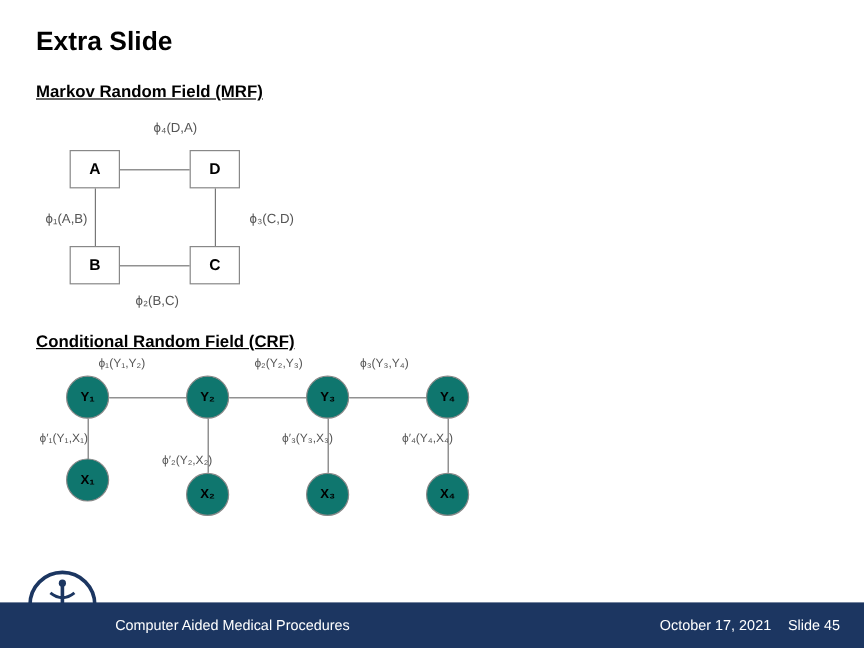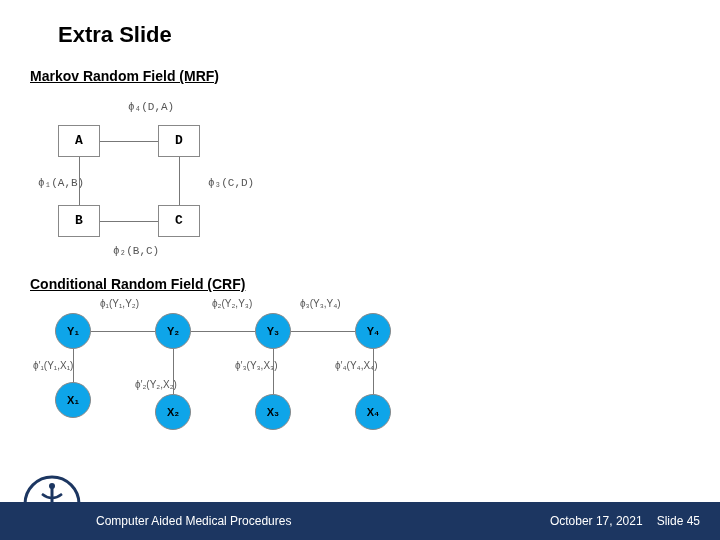--- a/index.html
+++ b/index.html
@@ -16,41 +16,39 @@
     height: 100%;
     position: relative;
   }
   .title {
     position: absolute;
     top: 22px;
     left: 30px;
     font-size: 22px;
     font-weight: bold;
     color: #000;
-    margin-left: 28px;
   }
   .section {
     position: absolute;
     left: 30px;
     font-size: 14px;
     font-weight: bold;
     color: #000;
     text-decoration: underline;
   }
   .sec1 { top: 68px; }
   .sec2 { top: 276px; }
 
   
   .mrf {
     position: absolute;
     top: 95px;
     left: 48px;
     width: 210px;
     height: 170px;
-    font-family: Liberation Mono, monospace;
   }
   .mrf .box {
     position: absolute;
     width: 42px;
     height: 32px;
     border: 1px solid #888;
     background: #fff;
     text-align: center;
     line-height: 30px;
     font-size: 13px;
@@ -78,21 +76,21 @@
     left: 35px;
     width: 420px;
     height: 150px;
   }
   .crf .circ {
     position: absolute;
     width: 36px;
     height: 36px;
     border: 1px solid #888;
     border-radius: 50%;
-    background: #0ea5e9;
+    background: #0f766e;
     text-align: center;
     line-height: 34px;
     font-size: 11px;
     color: #000;
     font-weight: bold;
   }
   .crf .lbl { position: absolute; font-size: 10px; color: #555; }
   .crf .hl { position: absolute; height: 1px; background: #777; }
   .crf .vl { position: absolute; width: 1px; background: #777; }
 
@@ -151,21 +149,21 @@
     <div class="box mrf-b">B</div>
     <div class="box mrf-c">C</div>
     <div class="h2"></div>
     <div class="lbl lbl2">ϕ₂(B,C)</div>
   </div>
 
   <div class="section sec2">Conditional Random Field (CRF)</div>
 
   <div class="crf">
 
-    <div class="lbl" style="left:65px; top:0;">ϕ₁(Y₁,Y₂)</div>
+    <div class="lbl" style="left:47px; top:0;">ϕ₁(Y₁,Y₂)</div>
     <div class="lbl" style="left:165px; top:0;margin-left:12px;">ϕ₂(Y₂,Y₃)</div>
     <div class="lbl" style="left:265px; top:0;">ϕ₃(Y₃,Y₄)</div>
 
     <div class="circ" style="left:20px; top:15px;">Y₁</div>
     <div class="circ" style="left:120px; top:15px;">Y₂</div>
     <div class="circ" style="left:220px; top:15px;">Y₃</div>
     <div class="circ" style="left:320px; top:15px;">Y₄</div>
 
     <div class="hl" style="left:56px; top:33px; width:64px;"></div>
     <div class="hl" style="left:156px; top:33px; width:64px;"></div>

